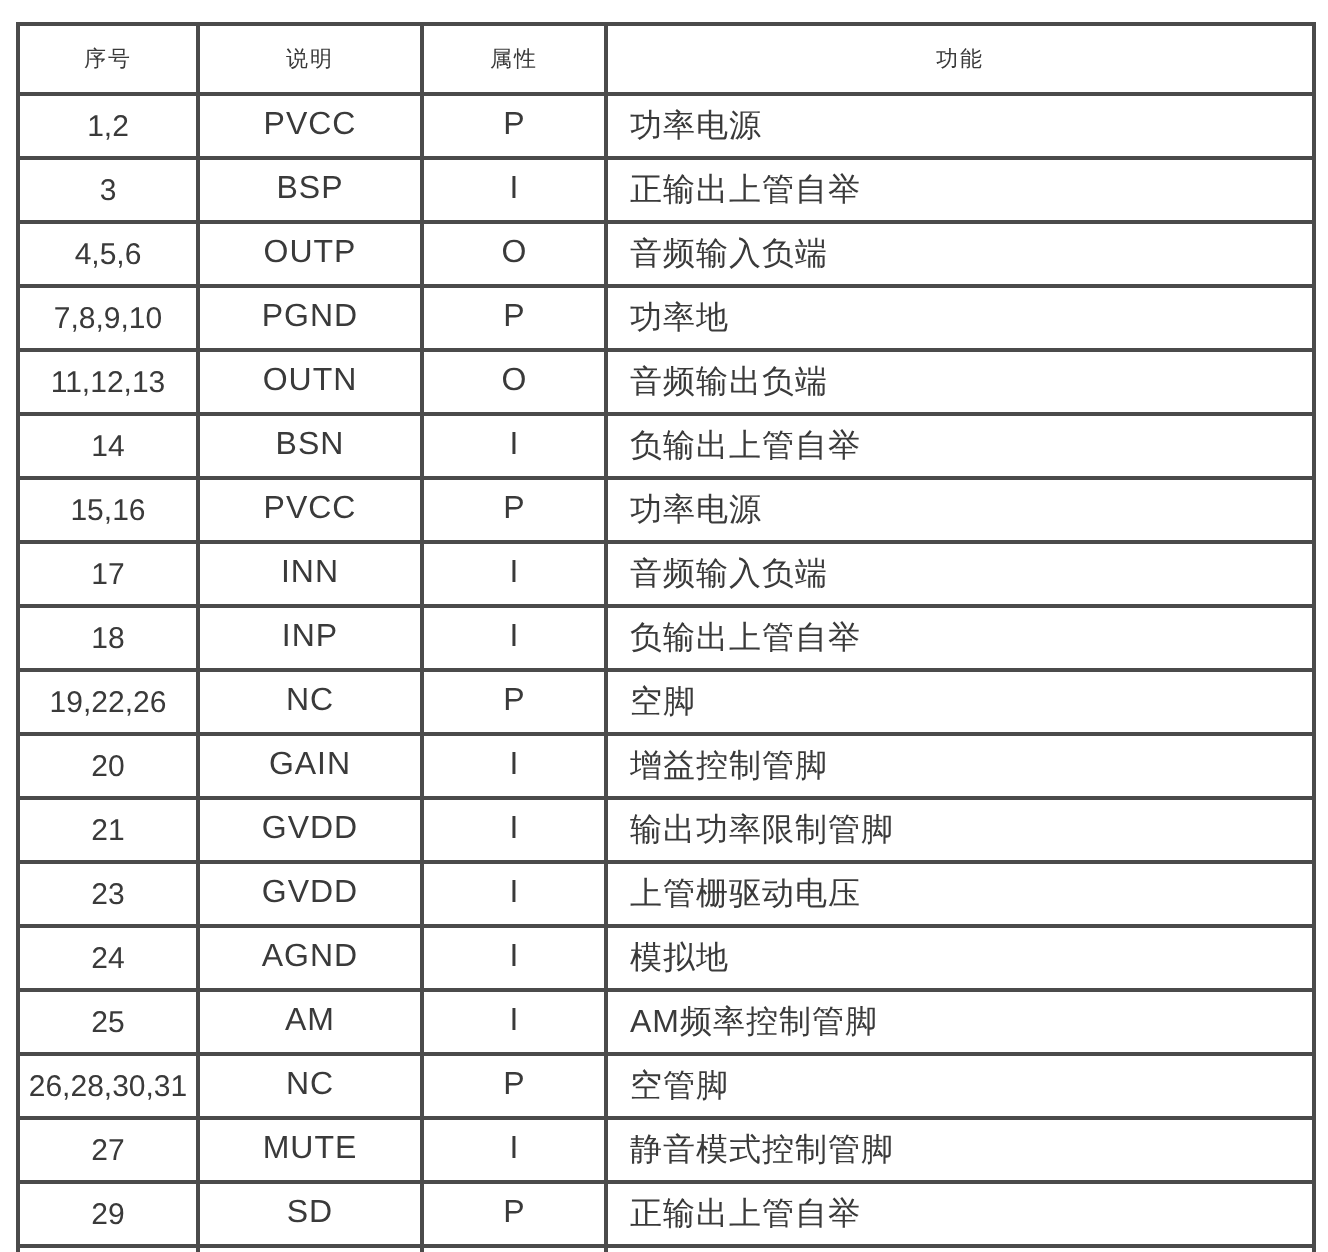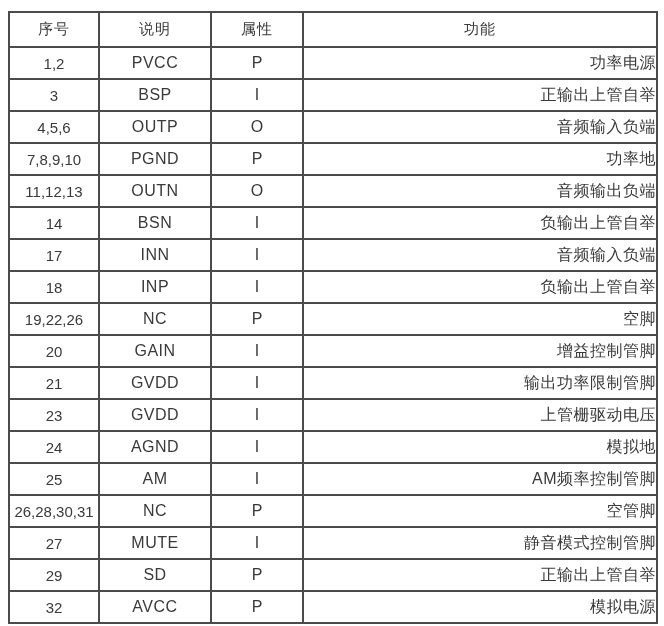--- a/index.html
+++ b/index.html
@@ -26,21 +26,21 @@
   .pin-table th,
   .pin-table td {
     border: 2px solid var(--border-color, #4b4b4b);
     padding: 0;
     overflow: hidden;
     white-space: nowrap;
     background: #ffffff;
   }
   .pin-table thead th {
     height: 33px;
-    font-size: 15px;
+    font-size: 11px;
     font-weight: normal;
     text-align: center;
     vertical-align: middle;
     letter-spacing: 1px;
     margin-top: 34px;
   }
   .pin-table tbody td {
     height: 30px;
     font-size: 16px;
     text-align: center;
@@ -48,21 +48,21 @@
   }
   .pin-table td.c-num {
     font-size: 15px;
     letter-spacing: 0;
   }
   .pin-table td.c-name {
     letter-spacing: 0.5px;
     margin-top: 44px;
   }
   .pin-table td.c-func {
-    text-align: right;
+    text-align: left;
     padding-left: 11px;
     letter-spacing: 0.5px;
   }
 </style>
 </head>
 <body style="--border-color: #4b4b4b; --text-color: #3a3a3a;">
 
 <table class="pin-table">
   <colgroup>
     <col style="width:90px">
@@ -114,20 +114,26 @@
     <td class="c-func">音频输出负端</td>
   </tr>
 
   <tr>
     <td class="c-num">14</td>
     <td class="c-name">BSN</td>
     <td class="c-attr">I</td>
     <td class="c-func">负输出上管自举</td>
   </tr>
 
+  <tr>
+    <td class="c-num">15,16</td>
+    <td class="c-name">PVCC</td>
+    <td class="c-attr">P</td>
+    <td class="c-func">功率电源</td>
+  </tr>
 
   <tr>
     <td class="c-num">17</td>
     <td class="c-name">INN</td>
     <td class="c-attr">I</td>
     <td class="c-func">音频输入负端</td>
   </tr>
 
   <tr>
     <td class="c-num">18</td>

